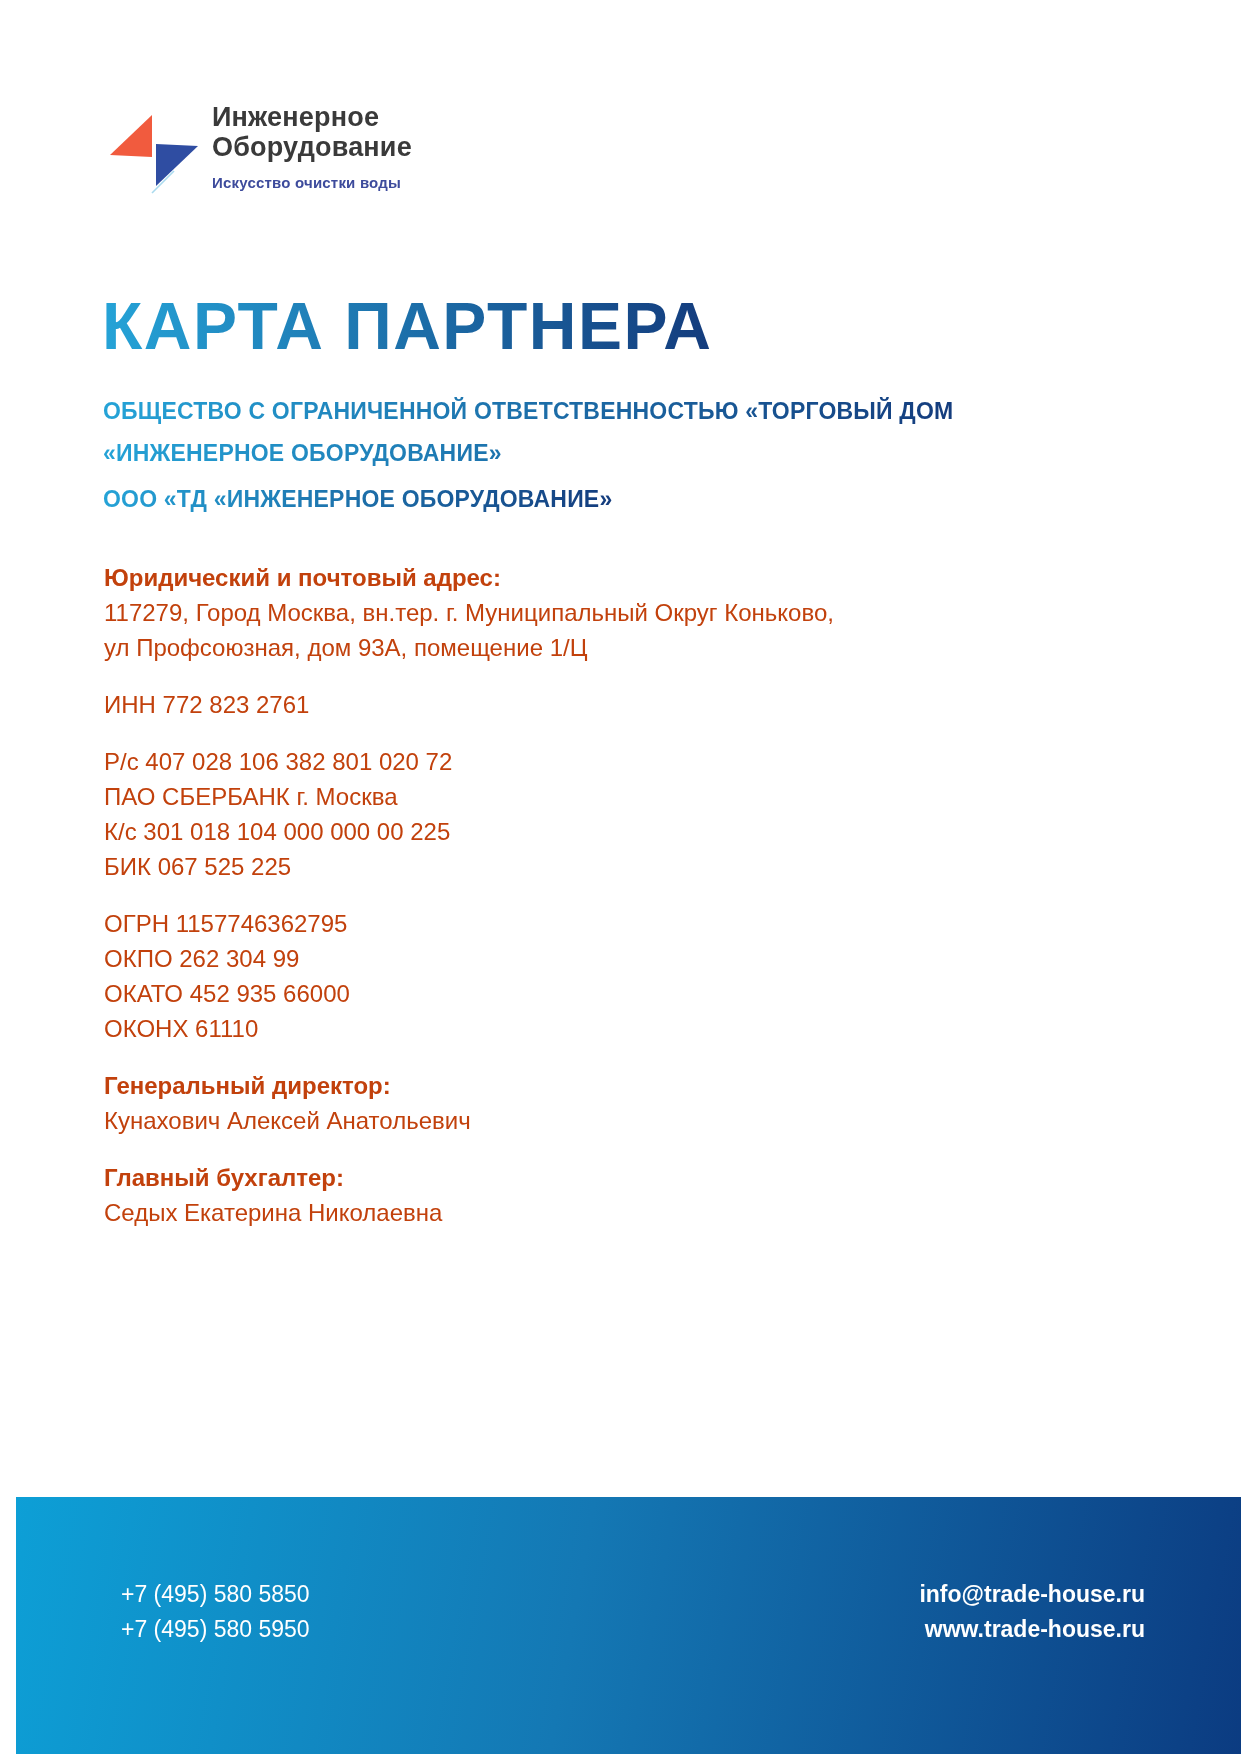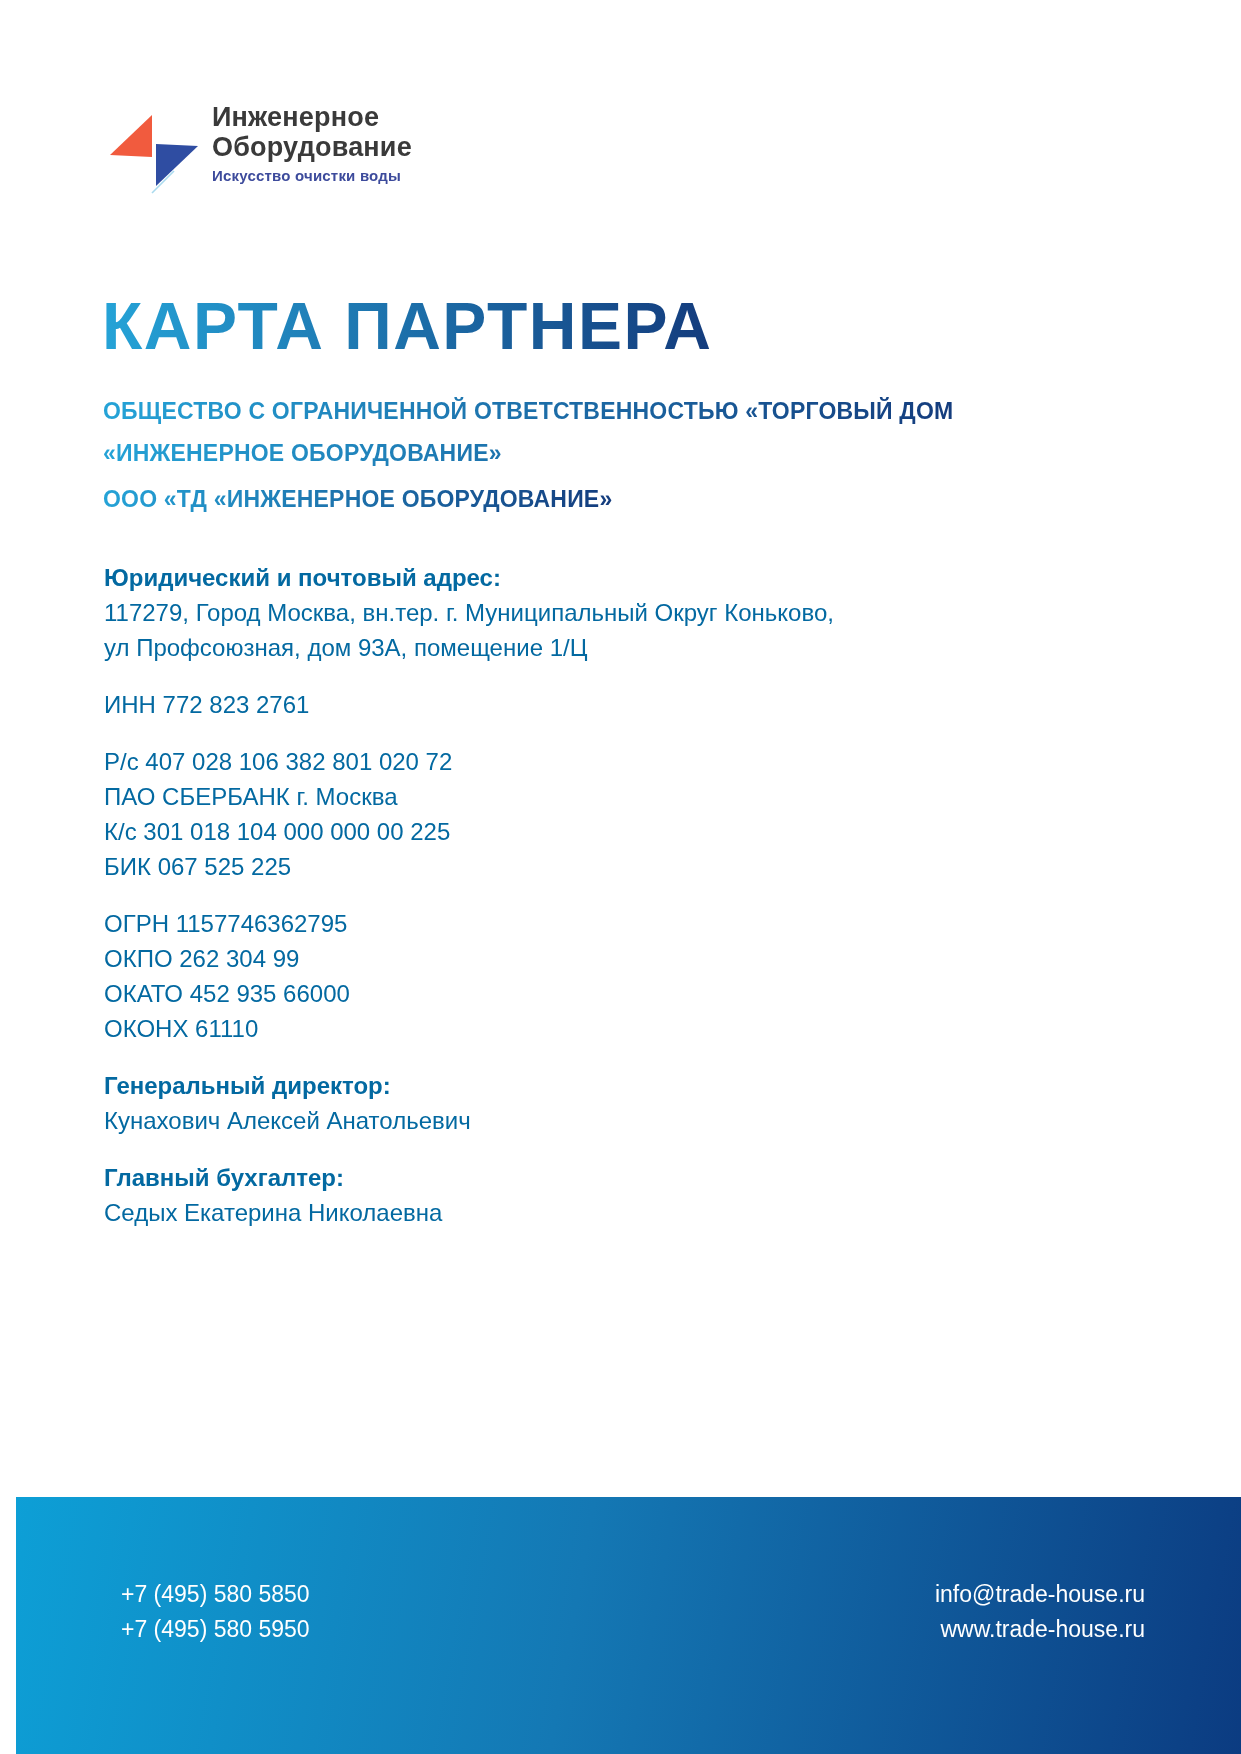--- a/index.html
+++ b/index.html
@@ -8,21 +8,21 @@
   .page {
     position:relative; width:1241px; height:1754px;
     background:#ffffff; overflow:hidden;
   }
 
   
   .logo { position:absolute; left:100px; top:92px; display:flex; align-items:flex-start;justify-content:center; }
   .logo-mark { width:100px; height:110px; flex:0 0 auto; }
   .logo-text { margin-left:12px; padding-top:10px; }
   .logo-name { font-size:27px; line-height:30px; font-weight:600; color:#3a3a3a; letter-spacing:0.2px; }
-  .logo-tagline { margin-top:5px; font-size:15px; font-weight:600; color:#3d4b9c; letter-spacing:0.2px; }
+  .logo-tagline { margin-top:12px; font-size:15px; font-weight:600; color:#3d4b9c; letter-spacing:0.2px; }
 
   
   .grad {
     background-image:linear-gradient(90deg,#25a3d7 0%,#143c7d 100%);
     -webkit-background-clip:text; background-clip:text;
     color:transparent; -webkit-text-fill-color:transparent;
   }
 
   
   .title {
@@ -36,38 +36,38 @@
   }
   .subtitle span { display:block; }
   .short-name {
     position:absolute; left:103px; top:486px;
     font-size:23px; font-weight:700; letter-spacing:0.2px; white-space:nowrap;
   }
 
   
   .content {
     position:absolute; left:104px; top:560px; width:1000px;
-    font-size:24px; line-height:35px; color:#0369a1;
+    font-size:24px; line-height:35px; color:#c2410c;
   }
   .group { margin-bottom:22px; }
   .group-label { font-weight:700; }
   .line { font-weight:400; }
 
   
   .footer {
     position:absolute; left:16px; top:1497px; width:1241px; height:257px;
     background:linear-gradient(100deg,#0d9fd6 0%,#1478b4 45%,#0b3a80 100%);
   }
   .footer-phones {
     position:absolute; left:105px; top:80px;
     color:#ffffff; font-size:23px; line-height:35px; font-weight:400;
   }
   .footer-links {
     position:absolute; right:112px; top:80px;
-    color:#ffffff; font-size:23px; line-height:35px; font-weight:400; text-align:right;
+    color:#ffffff; font-size:23px; line-height:35px; font-weight:700; text-align:right;
   }
   .footer-links div { cursor:pointer; }
 </style>
 </head>
 <body>
 
 <div class="page">
 
   <div class="logo">
     <svg class="logo-mark" viewBox="0 0 100 110" aria-hidden="true">

